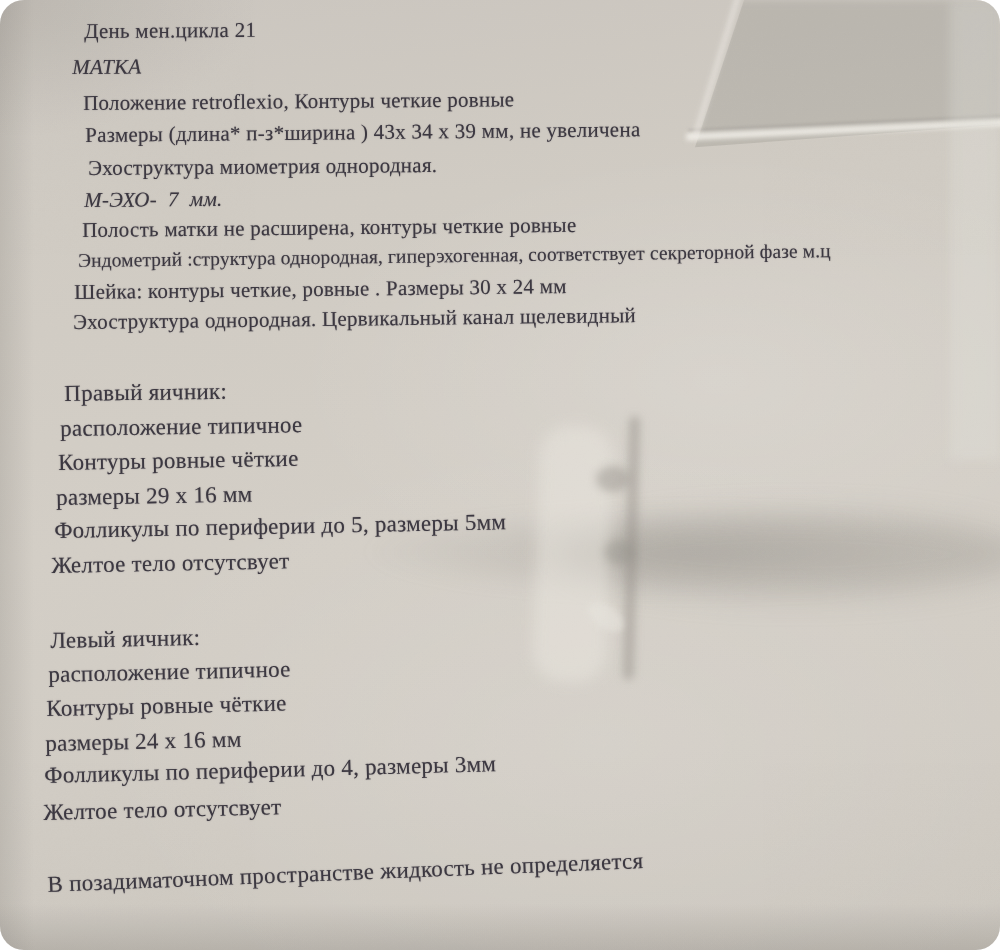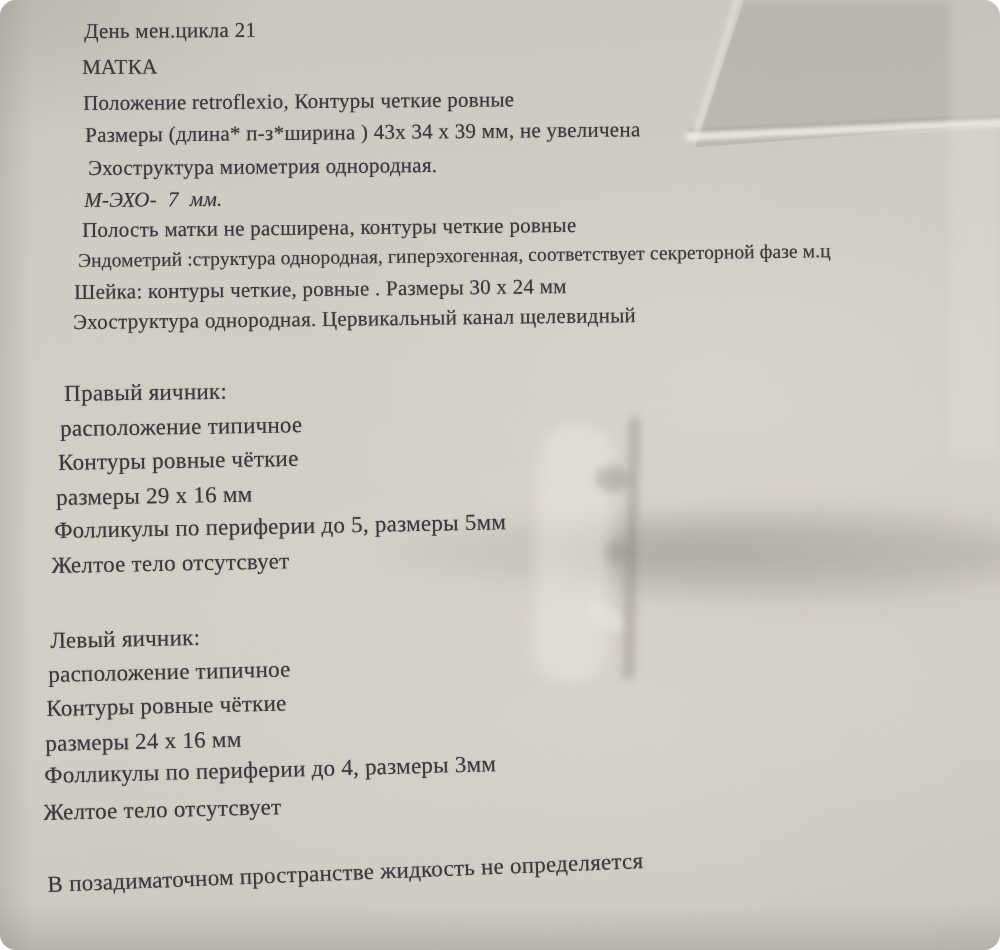--- a/index.html
+++ b/index.html
@@ -7,21 +7,21 @@
     padding: 0;
     background: #ffffff;
     width: 1000px;
     height: 950px;
     font-family: "Liberation Serif", serif;
   }
   .photo {
     position: relative;
     width: 1000px;
     height: 950px;
-    border-radius: 16px;
+    border-radius: 24px;
     overflow: hidden;
     background:
       radial-gradient(ellipse 620px 330px at 72% 40%, rgba(255,255,255,0.14), rgba(255,255,255,0) 70%),
       radial-gradient(ellipse 700px 420px at 60% 78%, rgba(255,255,255,0.10), rgba(255,255,255,0) 75%),
       linear-gradient(176deg, #ccc7c0 0%, #d1ccc4 22%, #d4cfc7 55%, #d2cdc5 78%, #cdc8c0 100%);
   }
   
   .crease { position: absolute; pointer-events: none; }
   .top-fold-dark {
     left: 0; top: 0; width: 1000px; height: 160px;
@@ -114,21 +114,21 @@
     position: absolute;
     color: var(--ink, #3c3841);
     font-size: 21px;
     letter-spacing: 0.25px;
     white-space: pre-wrap;
     text-shadow: 0 0 1.2px rgba(60,56,64,0.55);
     transform-origin: left top;
   }
   .sec-ovary .line, .line.big { font-size: 23px; }
   .l1  { left: 84px; top: 19px;  transform: rotate(-0.4deg); }
-  .l2  { left: 82px; top: 55px;  transform: rotate(-0.4deg); }
+  .l2  { left: 72px; top: 55px;  transform: rotate(-0.4deg); font-style: italic; }
   .l3  { left: 83px; top: 91px;  transform: rotate(-0.5deg); }
   .l4  { left: 85px; top: 123px; transform: rotate(-0.6deg); }
   .l5  { left: 88px; top: 156px; transform: rotate(-0.5deg); }
   .l6  { left: 84px; top: 188px; transform: rotate(-0.5deg); font-style: italic; }
   .l7  { left: 82px; top: 218px; transform: rotate(-0.6deg); }
   .l8  { left: 78px; top: 250px; transform: rotate(-0.75deg); font-size: 19.5px; letter-spacing: 0.1px; }
   .l9  { left: 74px; top: 280px; transform: rotate(-0.7deg); }
   .l10 { left: 73px; top: 310px; transform: rotate(-0.7deg); }
   .l11 { left: 64px; top: 381px; transform: rotate(-0.8deg); }
   .l12 { left: 60px; top: 416px; transform: rotate(-0.9deg); }

